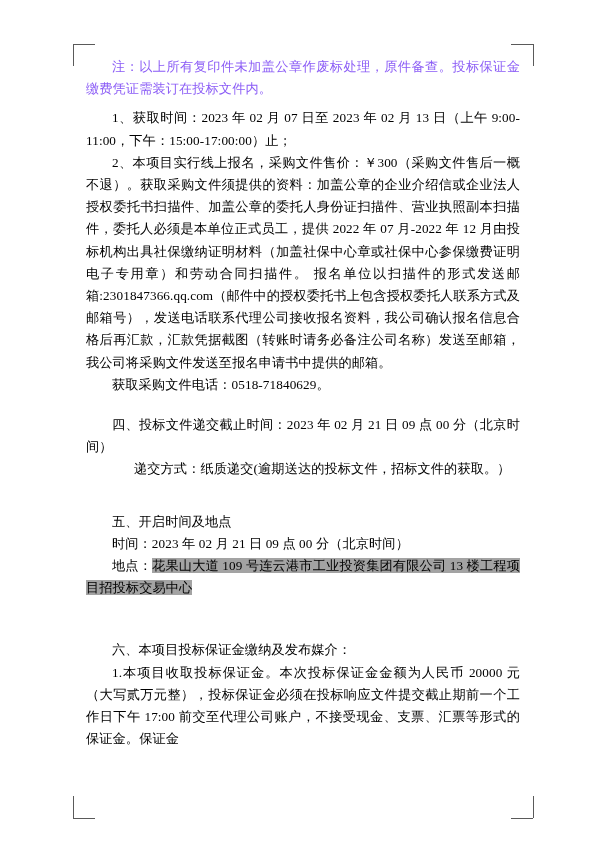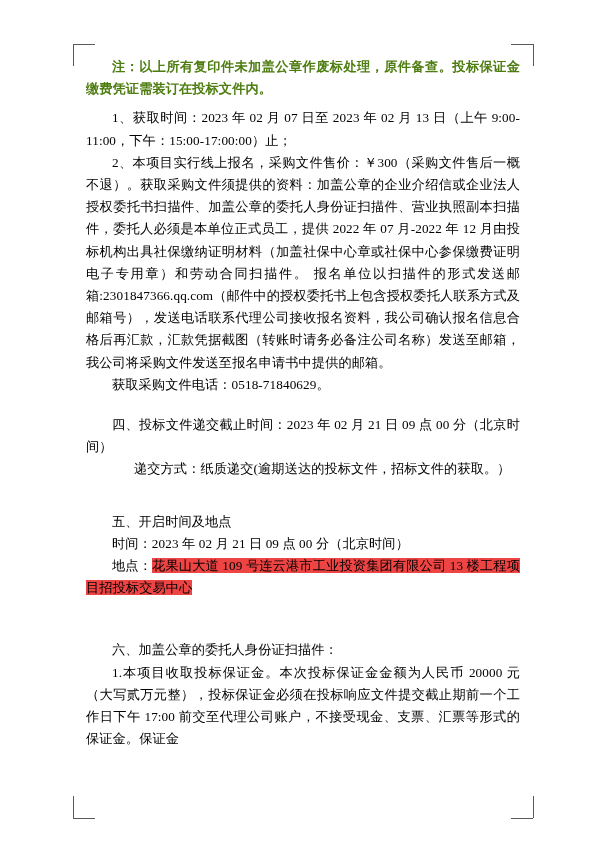--- a/index.html
+++ b/index.html
@@ -54,31 +54,31 @@
   p {
     margin: 0 0 0 0;
     font-size: 13.2px;
     line-height: 22.2px;
     color: #000000;
     text-align: justify;
     text-justify: inter-ideograph;
     letter-spacing: 0.1px;
   }
   .red {
-    color: #4d7c0f;
-    font-weight: bold;
+    color: #8b5cf6;
+    font-weight: normal;
   }
   .indent2 { text-indent: 26px; }
   .indent-mid { padding-left: 48px; }
   .gap-sm { height: 7px; }
   .gap-md { height: 18px; }
   .gap-lg { height: 30px; }
   .gap-xl { height: 40px; }
   .hl {
-    background: #ef4444;
+    background: #a3a3a3;
   }
 </style>
 </head>
 <body>
 
 <div class="page">
 
   <div class="crop crop-tl">
       <span class="h"></span>
       <span class="v"></span>
@@ -112,17 +112,17 @@
     <p class="indent-mid">递交方式：纸质递交(逾期送达的投标文件，招标文件的获取。）</p>
 
     <div class="gap-lg"></div>
 
     <p class="indent2">五、开启时间及地点</p>
     <p class="indent2">时间：2023 年 02 月 21 日 09 点 00 分（北京时间）</p>
     <p class="indent2"><span>地点：</span><span class="hl">花果山大道 109 号连云港市工业投资集团有限公司 13 楼工程项目招投标交易中心</span></p>
 
     <div class="gap-xl"></div>
 
-    <p class="indent2">六、加盖公章的委托人身份证扫描件：</p>
+    <p class="indent2">六、本项目投标保证金缴纳及发布媒介：</p>
     <p class="indent2">1.本项目收取投标保证金。本次投标保证金金额为人民币 20000 元（大写贰万元整），投标保证金必须在投标响应文件提交截止期前一个工作日下午 17:00 前交至代理公司账户，不接受现金、支票、汇票等形式的保证金。保证金</p>
 
   </div>
 </div>
 
 </body></html>

